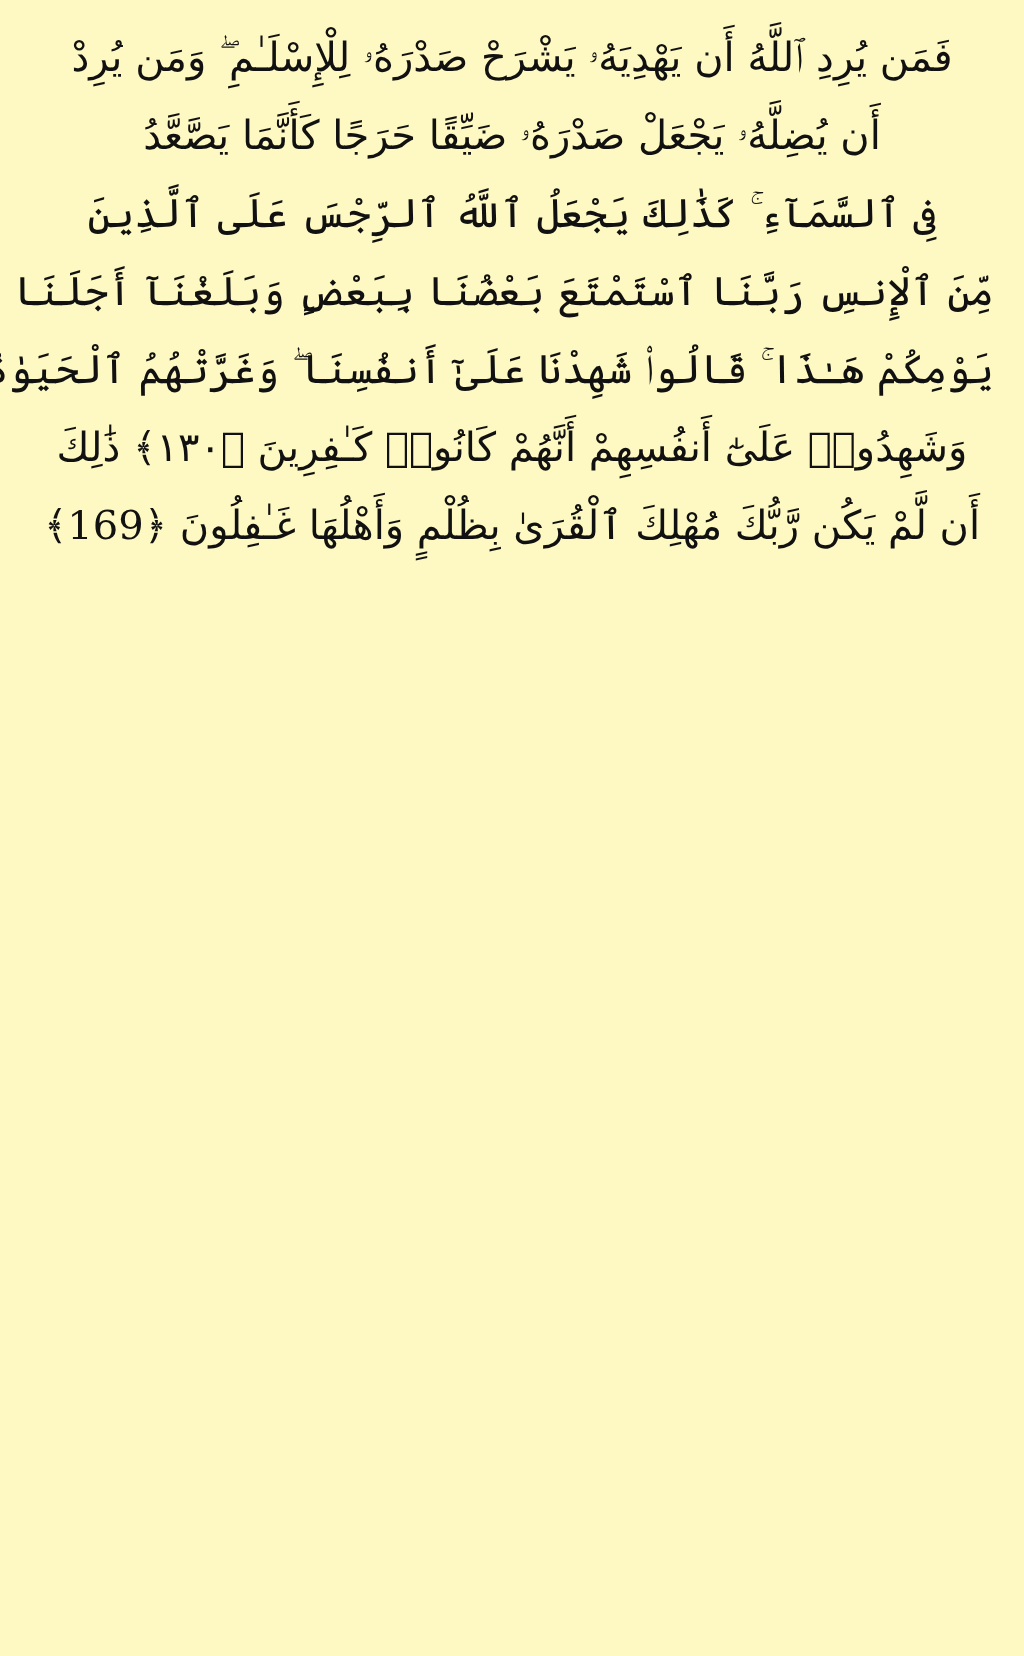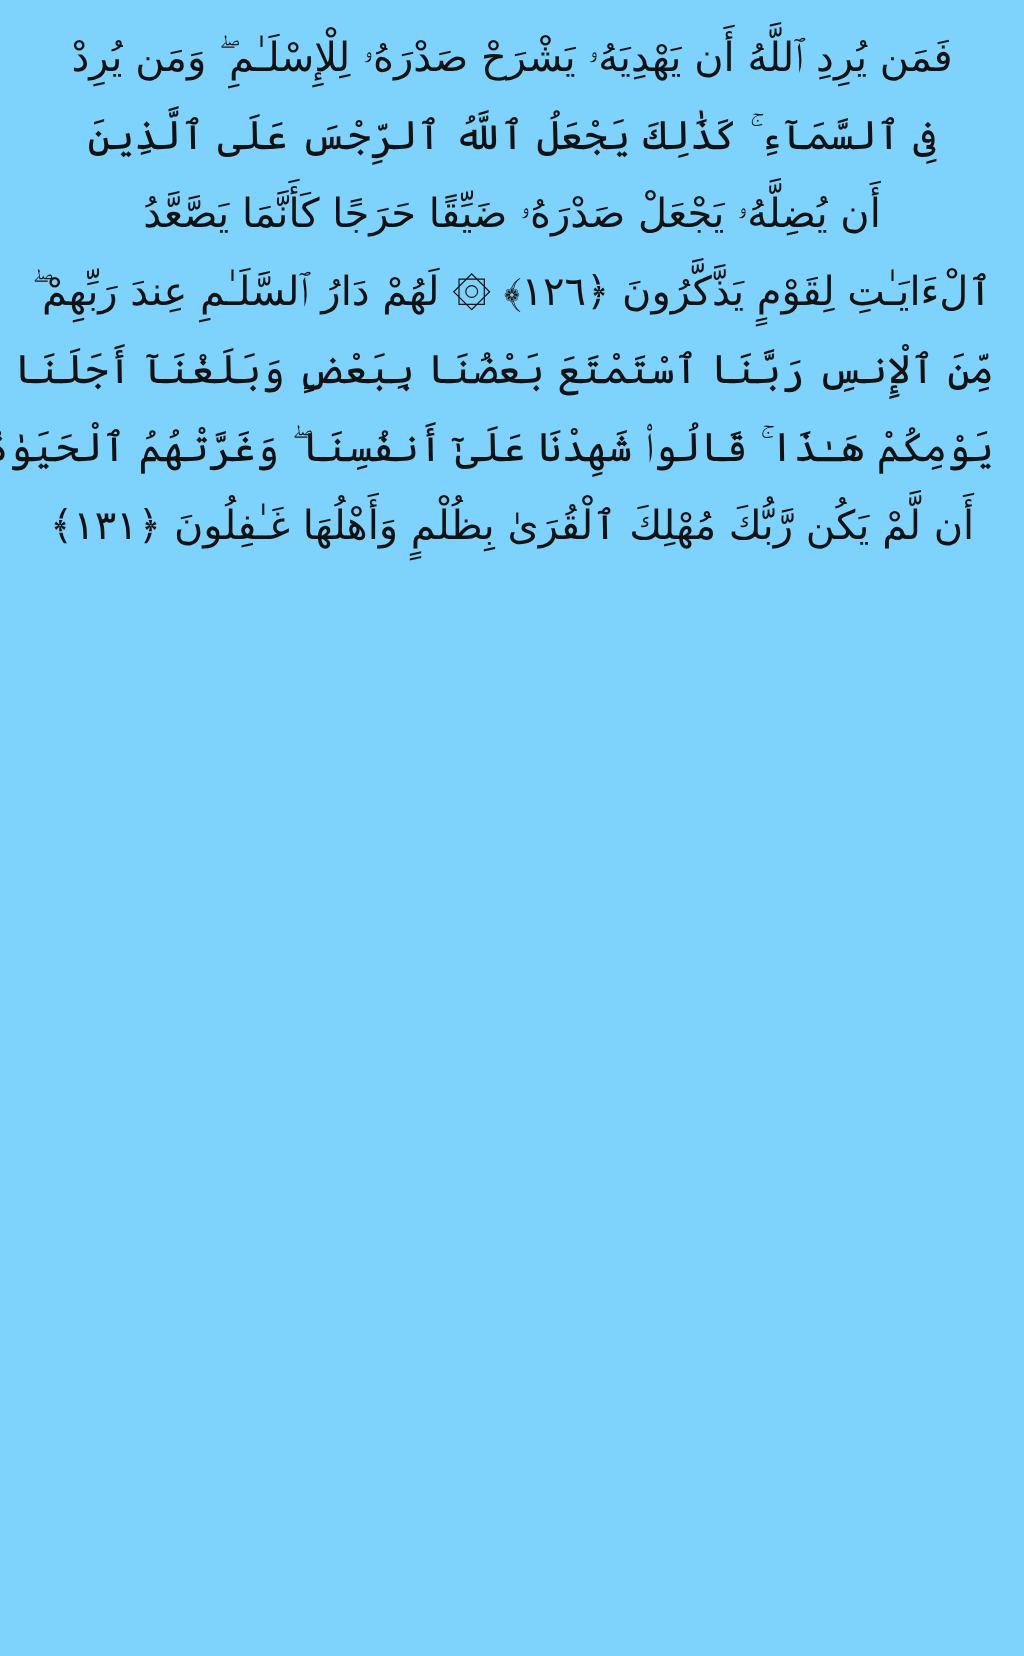--- a/index.html
+++ b/index.html
@@ -4,21 +4,21 @@
 <style>
   html, body {
     margin: 0;
     padding: 0;
     background: #ffffff;
   }
   .page {
     position: relative;
     width: 1024px;
     height: 1656px;
-    background: #7dd3fc;
+    background: #fef9c3;
     margin: 0 auto;
     overflow: hidden;
     box-sizing: border-box;
     padding: 18px 30px 10px 30px;
     font-family: "Liberation Serif", "DejaVu Serif", serif;
   }
   .mushaf-body {
     direction: rtl;
     text-align: center;
     unicode-bidi: embed;
@@ -52,32 +52,32 @@
 </head>
 <body>
 
 <div class="page">
   <div class="mushaf-body">
 
     <div class="ayah-line stretch">
       <span class="txt">فَمَن يُرِدِ ٱللَّهُ أَن يَهْدِيَهُۥ يَشْرَحْ صَدْرَهُۥ لِلْإِسْلَـٰمِ ۖ وَمَن يُرِدْ</span>
     </div>
     <div class="ayah-line stretch">
-      <span class="txt">فِى ٱلسَّمَآءِ ۚ كَذَٰلِكَ يَجْعَلُ ٱللَّهُ ٱلرِّجْسَ عَلَى ٱلَّذِينَ</span>
-    </div>
-    <div class="ayah-line stretch">
       <span class="txt">أَن يُضِلَّهُۥ يَجْعَلْ صَدْرَهُۥ ضَيِّقًا حَرَجًا كَأَنَّمَا يَصَّعَّدُ</span>
     </div>
     <div class="ayah-line stretch">
-      <span class="txt">ٱلْءَايَـٰتِ لِقَوْمٍ يَذَّكَّرُونَ ﴿١٢٦﴾ ۞ لَهُمْ دَارُ ٱلسَّلَـٰمِ عِندَ رَبِّهِمْ ۖ</span>
+      <span class="txt">فِى ٱلسَّمَآءِ ۚ كَذَٰلِكَ يَجْعَلُ ٱللَّهُ ٱلرِّجْسَ عَلَى ٱلَّذِينَ</span>
     </div>
     <div class="ayah-line stretch">
       <span class="txt">مِّنَ ٱلْإِنسِ رَبَّنَا ٱسْتَمْتَعَ بَعْضُنَا بِبَعْضٍ وَبَلَغْنَآ أَجَلَنَا ٱلَّذِىٓ</span>
     </div>
     <div class="ayah-line stretch">
       <span class="txt">يَوْمِكُمْ هَـٰذَا ۚ قَالُوا۟ شَهِدْنَا عَلَىٰٓ أَنفُسِنَا ۖ وَغَرَّتْهُمُ ٱلْحَيَوٰةُ ٱلدُّنْيَا</span>
     </div>
     <div class="ayah-line stretch">
-      <span class="txt">أَن لَّمْ يَكُن رَّبُّكَ مُهْلِكَ ٱلْقُرَىٰ بِظُلْمٍ وَأَهْلُهَا غَـٰفِلُونَ ﴿١٣١﴾</span>
+      <span class="txt">وَشَهِدُوا۟ عَلَىٰٓ أَنفُسِهِمْ أَنَّهُمْ كَانُوا۟ كَـٰفِرِينَ ﴿١٣٠﴾ ذَٰلِكَ</span>
+    </div>
+    <div class="ayah-line stretch">
+      <span class="txt">أَن لَّمْ يَكُن رَّبُّكَ مُهْلِكَ ٱلْقُرَىٰ بِظُلْمٍ وَأَهْلُهَا غَـٰفِلُونَ ﴿169﴾</span>
     </div>
 
   </div>
 </div>
 
 </body></html>

